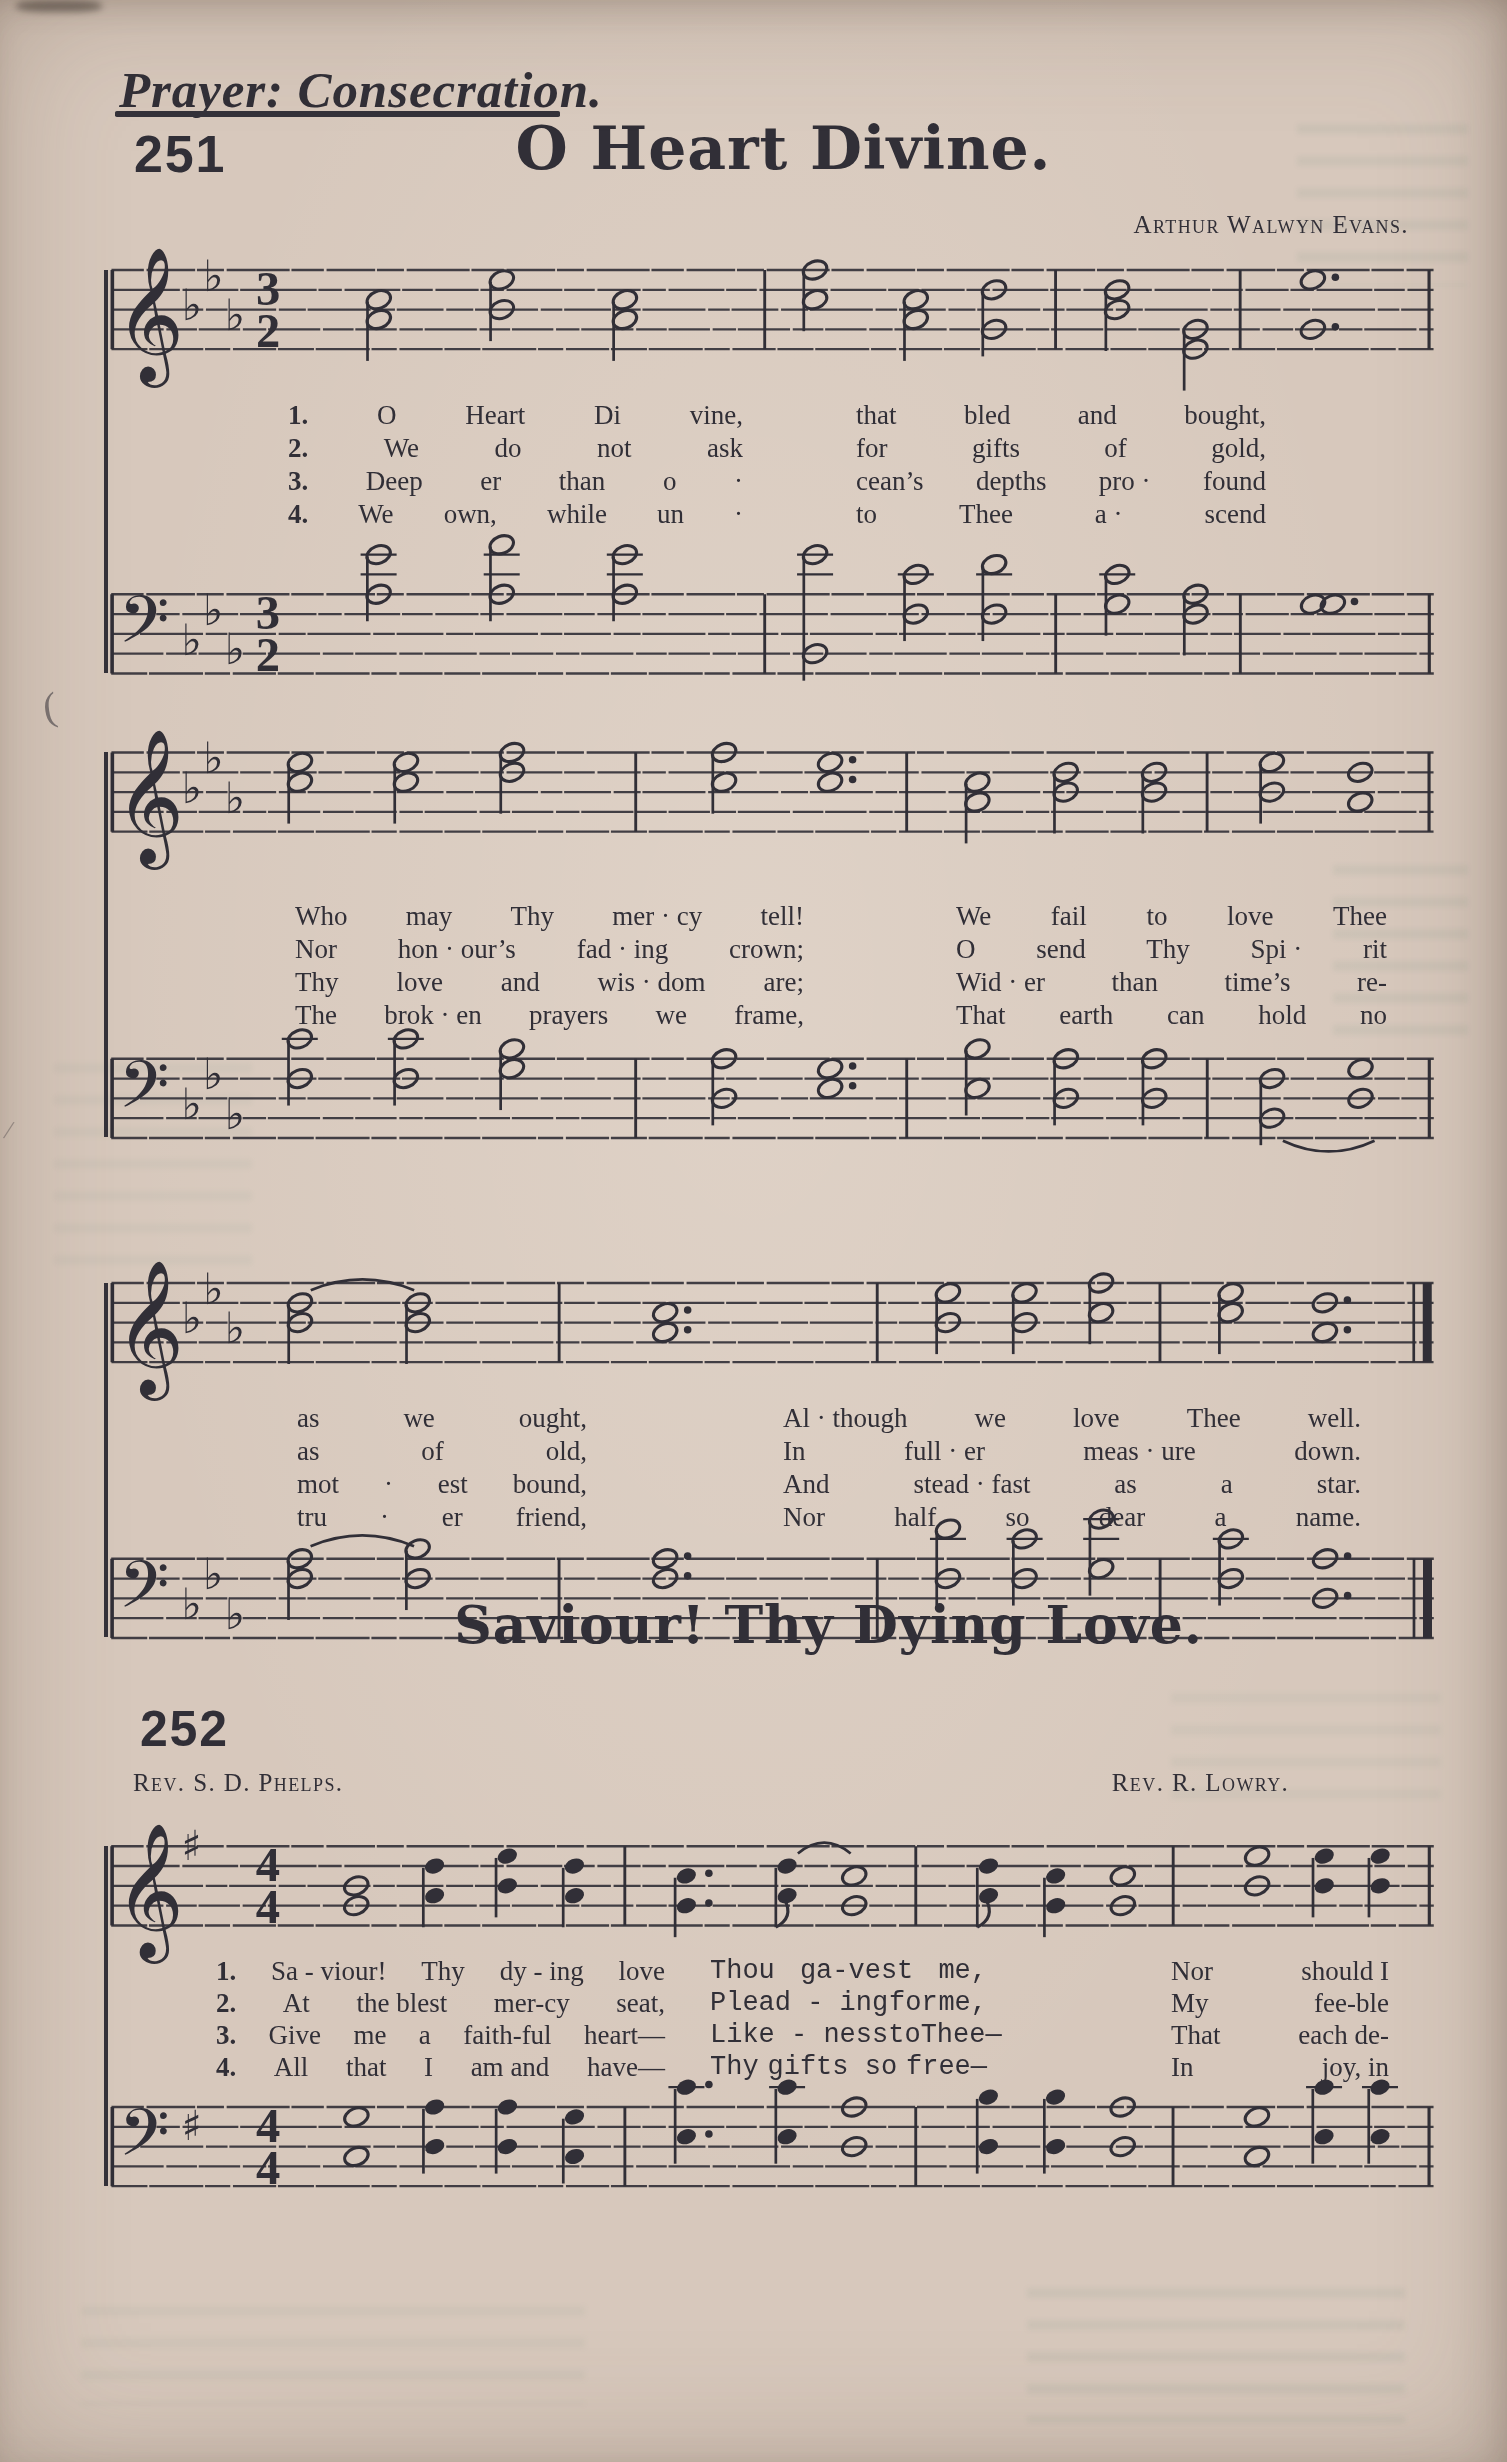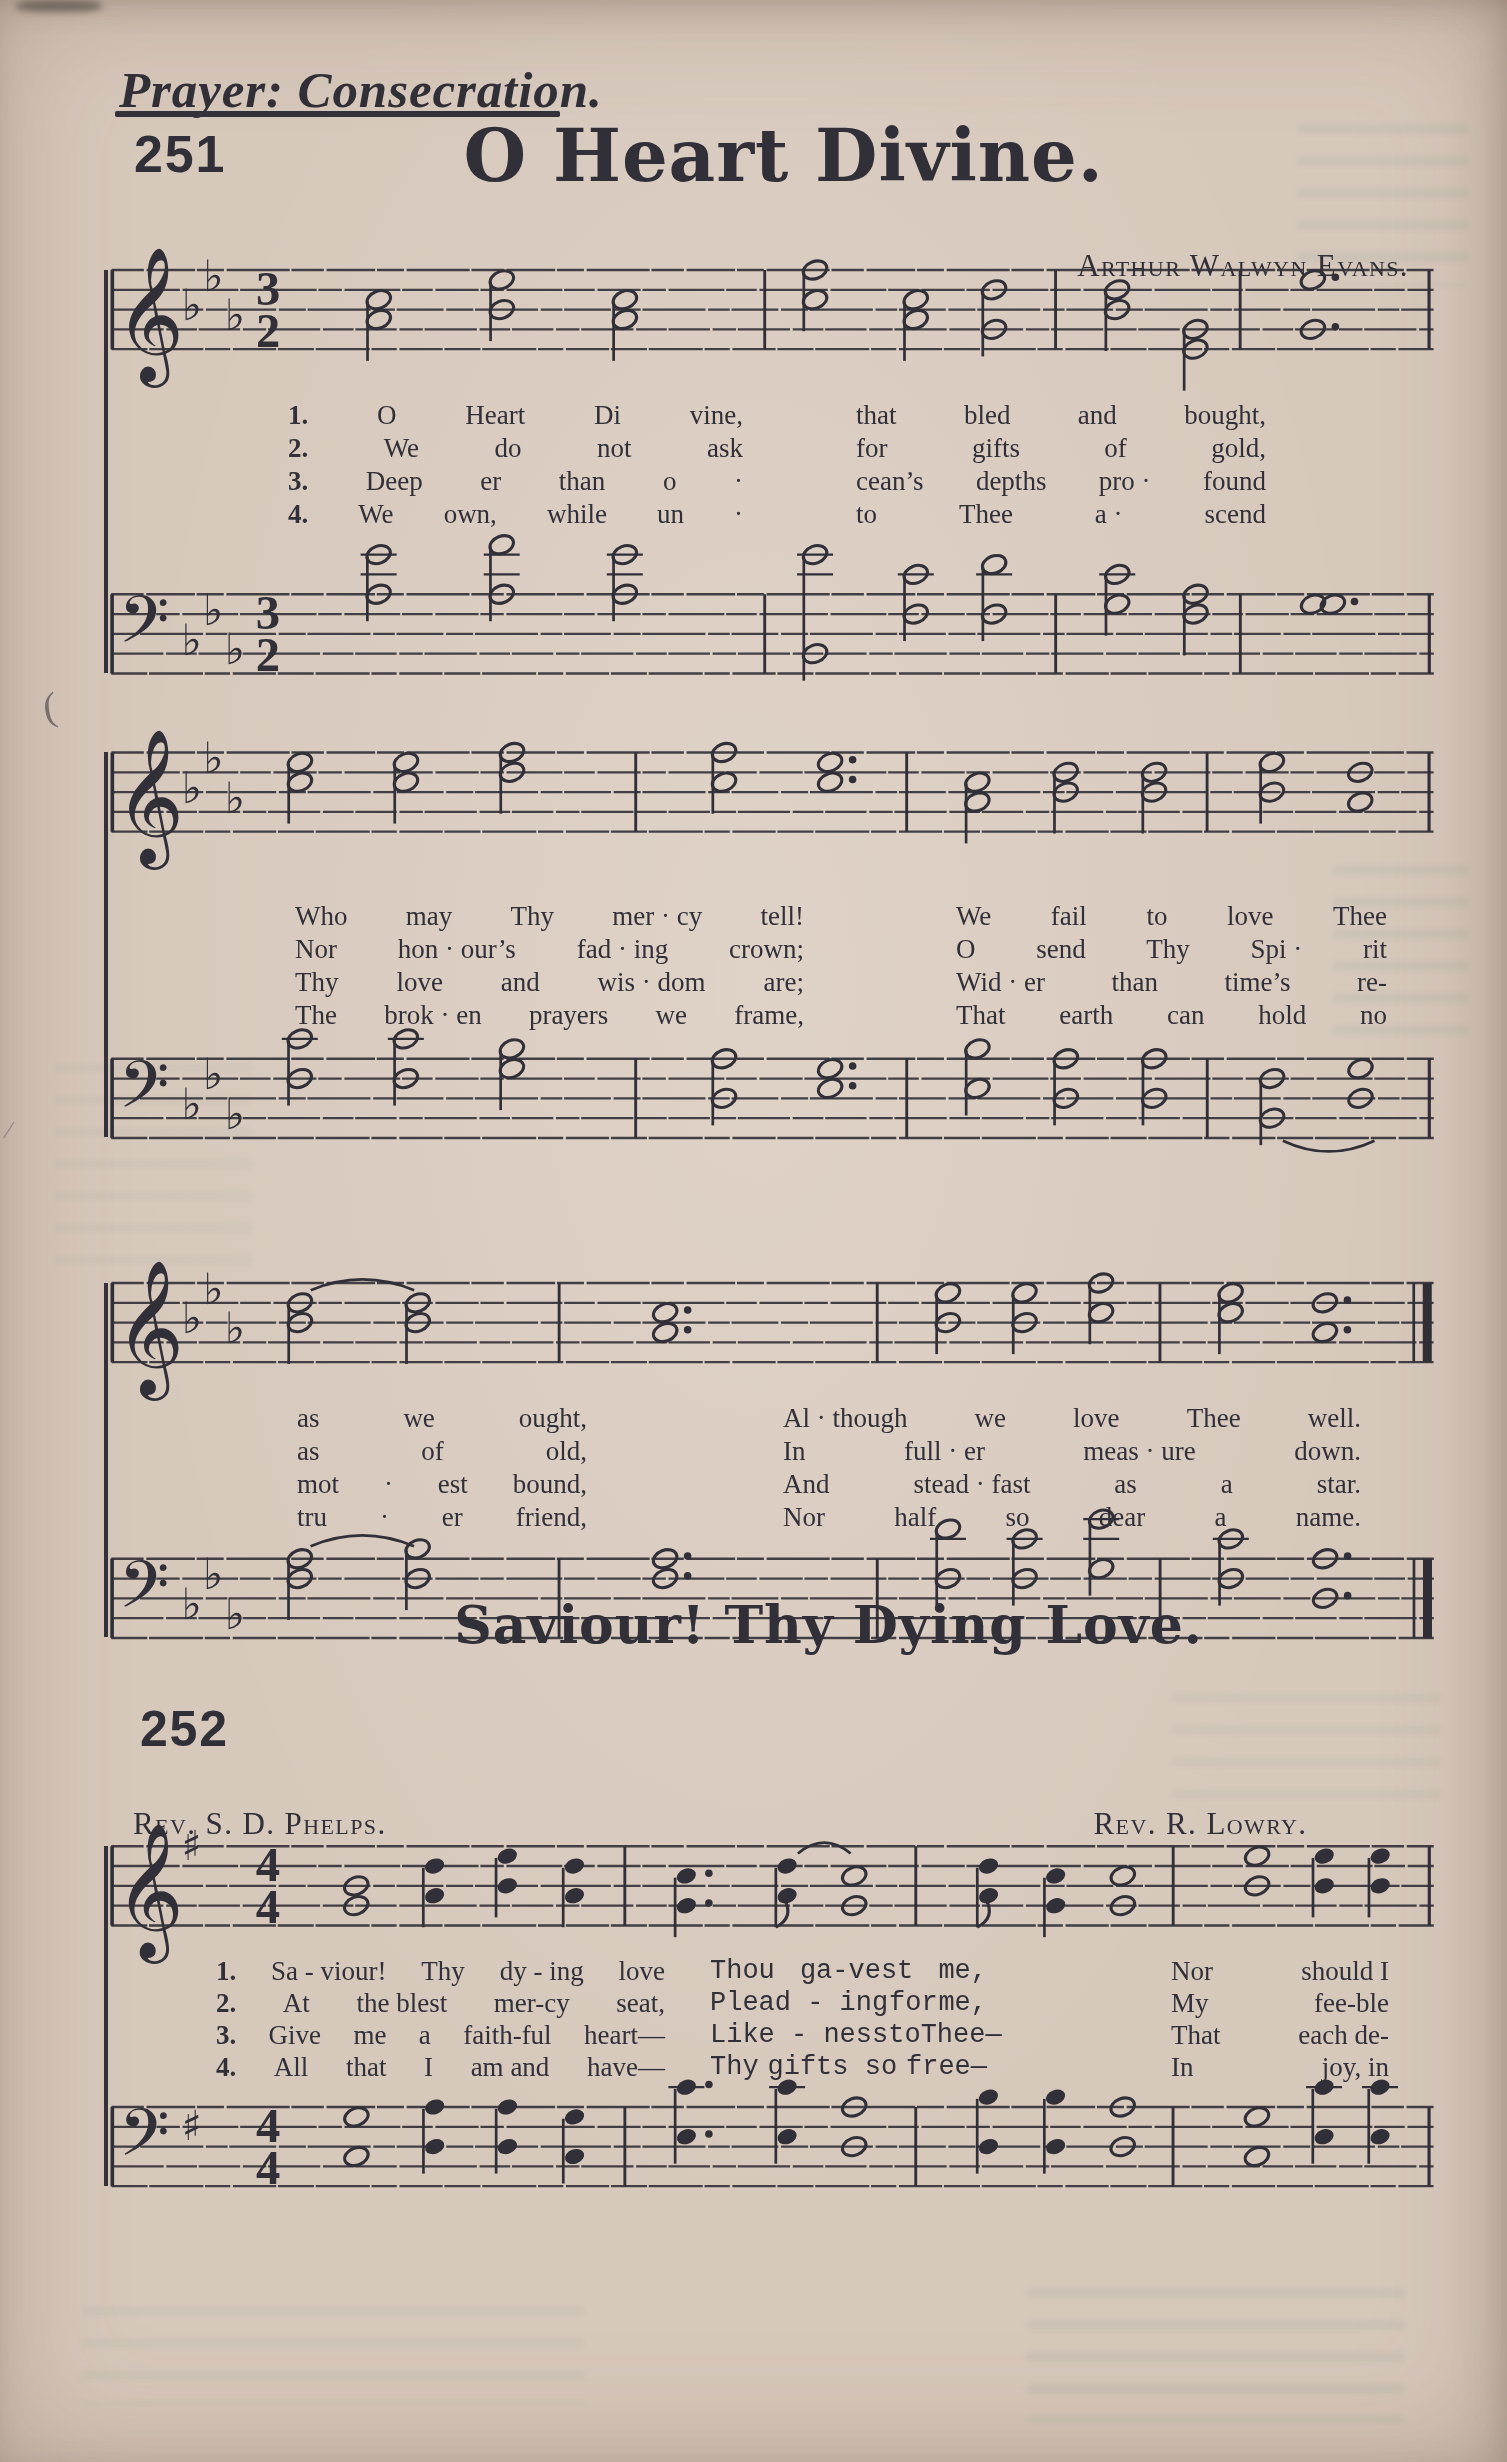--- a/index.html
+++ b/index.html
@@ -33,27 +33,26 @@
 
   .hymn-number{position:absolute;font-family:"Liberation Sans",sans-serif;font-weight:700;letter-spacing:1.8px;margin-left:28px;}
   .n251{left:106px;top:124px;font-size:52px;}
   .n252{left:112px;top:1700px;font-size:50px;}
 
   .hymn-title{
     position:absolute;text-align:center;
     font-family:"DejaVu Serif", serif;font-weight:700;
     letter-spacing:0.9px;
   }
-  .t251{left:387px;top:113px;width:793px;font-size:72px;}
+  .t251{left:387px;top:113px;width:793px;font-size:60px;}
   .t252h{left:360px;top:1594px;width:937px;font-size:52px;}
 
   .credit{
-    position:absolute;font-variant:small-caps;font-size:31px;letter-spacing:1.4px;
+    position:absolute;font-variant:small-caps;font-size:25px;letter-spacing:1.4px;
     font-family:"Liberation Serif", serif;
-    margin-top:37px;
   }
   .c251{left:896px;top:211px;width:513px;text-align:right;}
   .a252{left:133px;top:1769px;}
   .c252{left:991px;top:1769px;width:419px;text-align:center;}
 
   svg.staff{position:absolute;left:104px;overflow:visible;}
   .sv-t251a{top:252px;}
   .sv-b251a{top:522px;}
   .sv-t251b{top:739px;}
   .sv-b251b{top:991px;}

